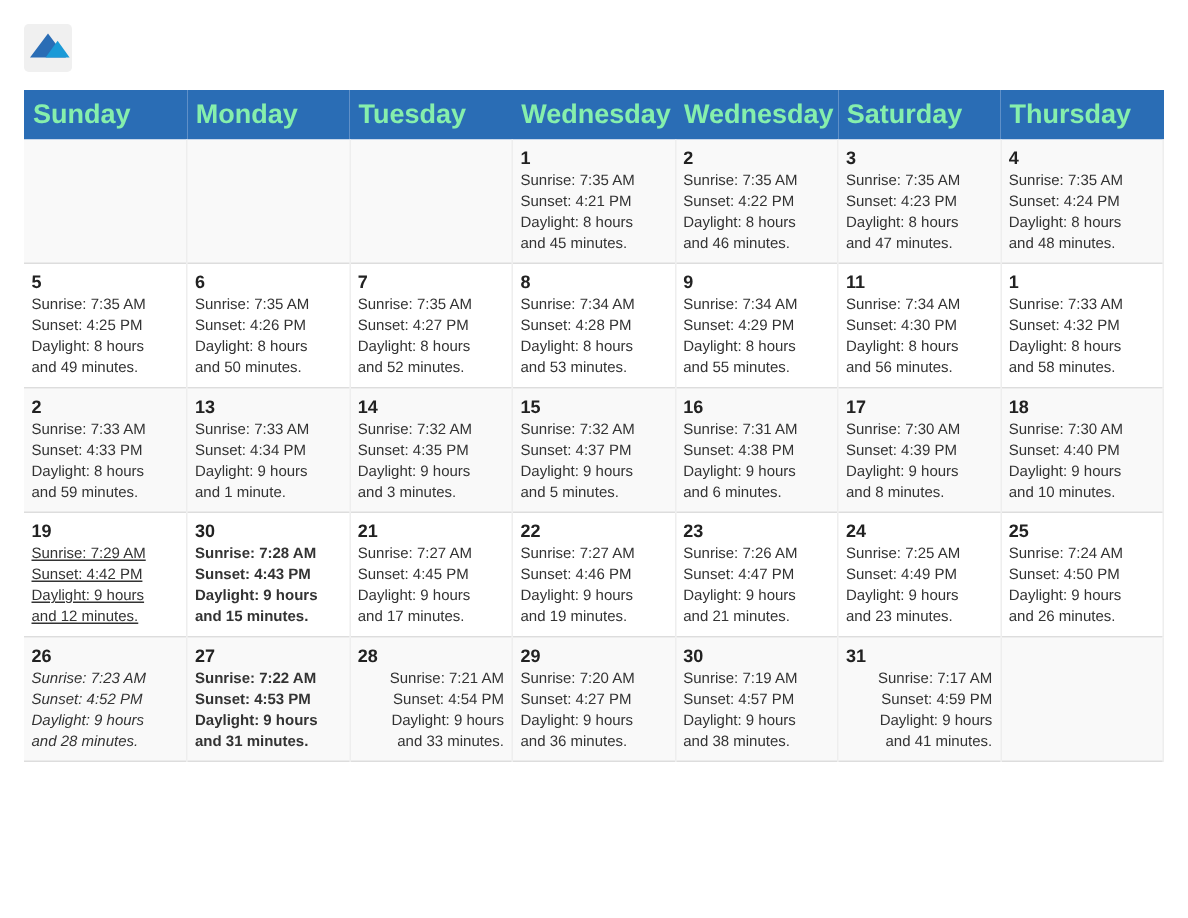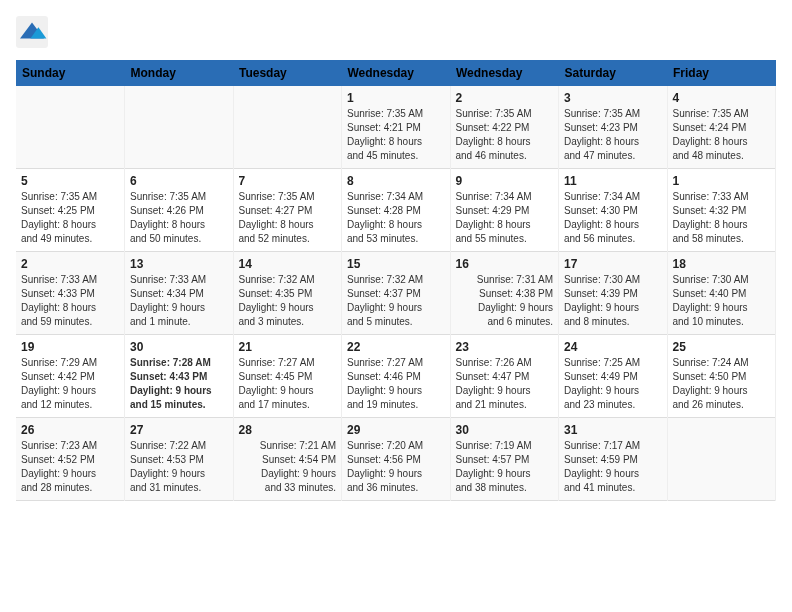--- a/index.html
+++ b/index.html
@@ -47,24 +47,24 @@
       font-weight: normal;
       color: #444;
     }
     table {
       width: 100%;
       border-collapse: collapse;
       table-layout: fixed;
     }
     thead th {
       background-color: #2a6db5;
-      color: #000000;
+      color: #86efac;
       text-align: left;
       padding: 6px 6px;
-      font-size: 12px;
+      font-size: 18px;
       font-weight: bold;
     }
     tbody tr {
       border-bottom: 1px solid #ddd;
     }
     tbody td {
       vertical-align: top;
       padding: 5px 5px;
       font-size: 10.5px;
       color: #222;
@@ -116,21 +116,21 @@
 
 <table>
   <thead>
     <tr>
     <th>Sunday</th>
         <th>Monday</th>
         <th>Tuesday</th>
         <th>Wednesday</th>
         <th>Wednesday</th>
         <th>Saturday</th>
-        <th>Friday</th>
+        <th>Thursday</th>
       </tr>
   </thead>
   <tbody id="calendar-body">
   <tr>
         <td class="empty-cell"></td>
         <td class="empty-cell"></td>
         <td class="empty-cell"></td>
         <td>
           <span class="day-num">1</span>
           <div class="cell-text" style="white-space: pre-line;">Sunrise: 7:35 AM
@@ -235,21 +235,21 @@
         </td>
         <td>
           <span class="day-num">15</span>
           <div class="cell-text" style="white-space: pre-line;">Sunrise: 7:32 AM
 Sunset: 4:37 PM
 Daylight: 9 hours
 and 5 minutes.</div>
         </td>
         <td>
           <span class="day-num">16</span>
-          <div class="cell-text" style="white-space: pre-line; text-align: right;">Sunrise: 7:31 AM
+          <div class="cell-text" style="white-space: pre-line;">Sunrise: 7:31 AM
 Sunset: 4:38 PM
 Daylight: 9 hours
 and 6 minutes.</div>
         </td>
         <td>
           <span class="day-num">17</span>
           <div class="cell-text" style="white-space: pre-line;">Sunrise: 7:30 AM
 Sunset: 4:39 PM
 Daylight: 9 hours
 and 8 minutes.</div>
@@ -258,21 +258,21 @@
           <span class="day-num">18</span>
           <div class="cell-text" style="white-space: pre-line;">Sunrise: 7:30 AM
 Sunset: 4:40 PM
 Daylight: 9 hours
 and 10 minutes.</div>
         </td>
       </tr>
       <tr>
         <td>
           <span class="day-num">19</span>
-          <div class="cell-text" style="white-space: pre-line;">Sunrise: 7:29 AM
+          <div class="cell-text" style="white-space: pre-line; text-decoration: underline;">Sunrise: 7:29 AM
 Sunset: 4:42 PM
 Daylight: 9 hours
 and 12 minutes.</div>
         </td>
         <td>
           <span class="day-num">30</span>
           <div class="cell-text" style="white-space: pre-line; font-weight: bold;">Sunrise: 7:28 AM
 Sunset: 4:43 PM
 Daylight: 9 hours
 and 15 minutes.</div>
@@ -309,56 +309,56 @@
           <span class="day-num">25</span>
           <div class="cell-text" style="white-space: pre-line;">Sunrise: 7:24 AM
 Sunset: 4:50 PM
 Daylight: 9 hours
 and 26 minutes.</div>
         </td>
       </tr>
       <tr>
         <td>
           <span class="day-num">26</span>
-          <div class="cell-text" style="white-space: pre-line;">Sunrise: 7:23 AM
+          <div class="cell-text" style="white-space: pre-line; font-style: italic;">Sunrise: 7:23 AM
 Sunset: 4:52 PM
 Daylight: 9 hours
 and 28 minutes.</div>
         </td>
         <td>
           <span class="day-num">27</span>
-          <div class="cell-text" style="white-space: pre-line;">Sunrise: 7:22 AM
+          <div class="cell-text" style="white-space: pre-line; font-weight: bold;">Sunrise: 7:22 AM
 Sunset: 4:53 PM
 Daylight: 9 hours
 and 31 minutes.</div>
         </td>
         <td>
           <span class="day-num">28</span>
           <div class="cell-text" style="white-space: pre-line; text-align: right;">Sunrise: 7:21 AM
 Sunset: 4:54 PM
 Daylight: 9 hours
 and 33 minutes.</div>
         </td>
         <td>
           <span class="day-num">29</span>
           <div class="cell-text" style="white-space: pre-line;">Sunrise: 7:20 AM
-Sunset: 4:56 PM
+Sunset: 4:27 PM
 Daylight: 9 hours
 and 36 minutes.</div>
         </td>
         <td>
           <span class="day-num">30</span>
           <div class="cell-text" style="white-space: pre-line;">Sunrise: 7:19 AM
 Sunset: 4:57 PM
 Daylight: 9 hours
 and 38 minutes.</div>
         </td>
         <td>
           <span class="day-num">31</span>
-          <div class="cell-text" style="white-space: pre-line;">Sunrise: 7:17 AM
+          <div class="cell-text" style="white-space: pre-line; text-align: right;">Sunrise: 7:17 AM
 Sunset: 4:59 PM
 Daylight: 9 hours
 and 41 minutes.</div>
         </td>
         <td class="empty-cell"></td>
       </tr>
     </tbody>
 </table>
 
 </body></html>

